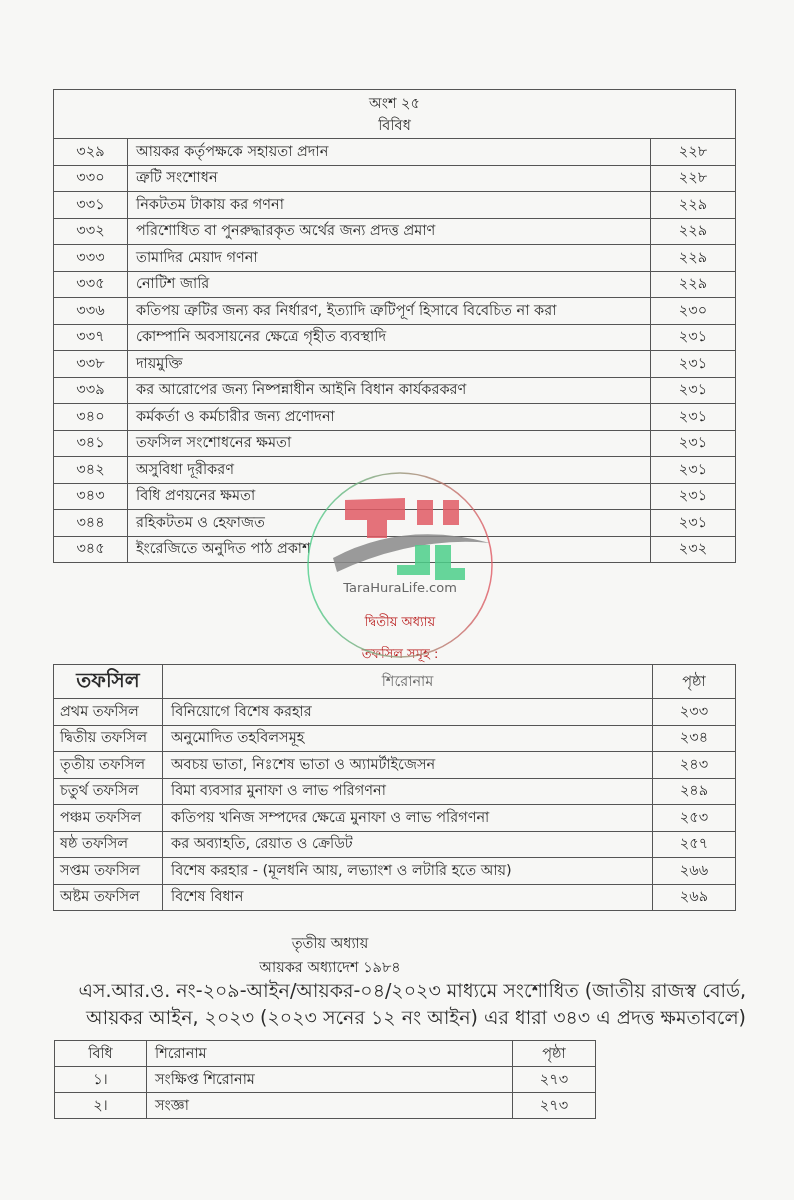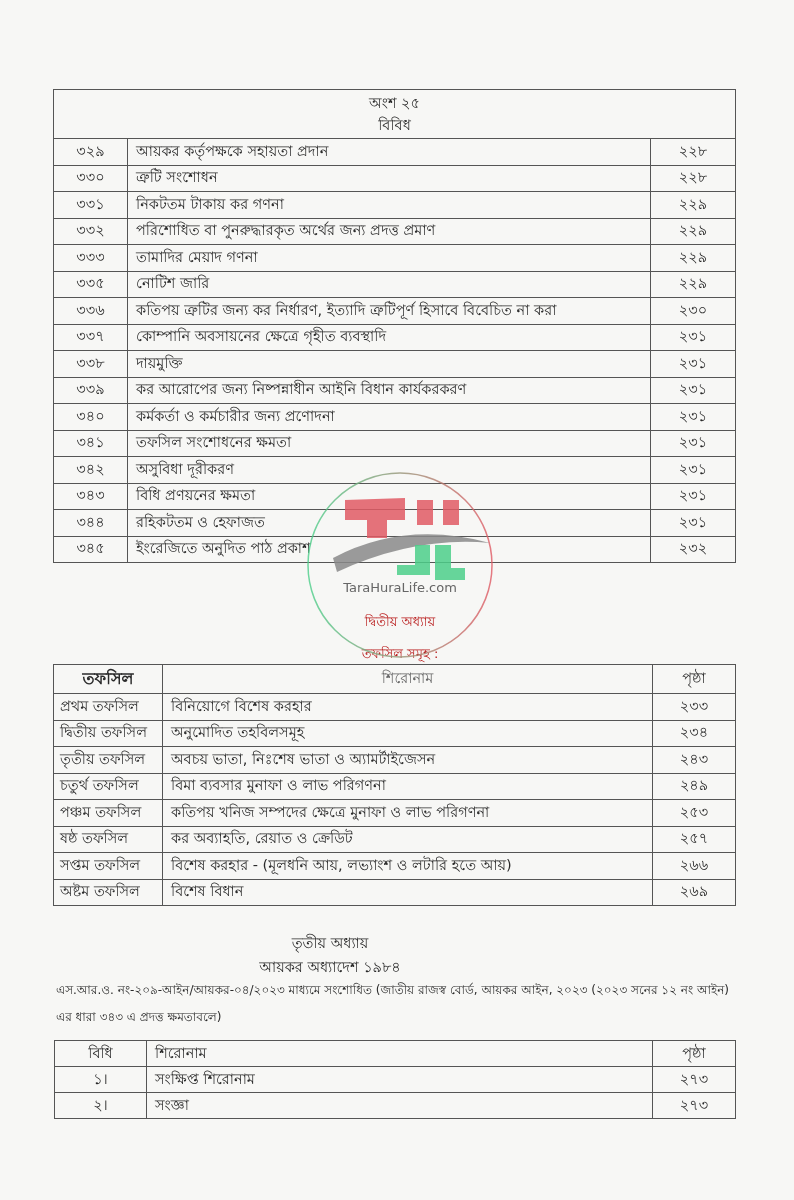--- a/index.html
+++ b/index.html
@@ -16,32 +16,32 @@
   #t1 td { height:25.5px; }
   #t1 .num { width:57px; text-align:center; }
   #t1 .pg { width:68px; text-align:center; }
   #t1 .hdr td { text-align:center; height:48px; padding:0; line-height:22px; font-size:14.5px; }
   
   #t2 { left:53px; top:664px; width:683px; }
   #t2 td { height:25.5px; }
   #t2 .lbl { width:96px; padding:0 6px; white-space:nowrap; }
   #t2 .pg { width:66px; text-align:center; }
   #t2 .h td { height:28px; }
-  #t2 .h .lbl { text-align:center; font-size:16px; font-weight:bold; }
+  #t2 .h .lbl { text-align:center; font-size:20px; font-weight:bold; }
   #t2 .h .title { text-align:center; color:#666; }
   
-  #t3 { left:54px; top:1040px; width:682px; }
+  #t3 { left:54px; top:1040px; width:542px; }
   #t3 td { height:25px; }
   #t3 .num { width:75px; text-align:center; }
   #t3 .pg { width:66px; text-align:center; }
   .chap {
     position:absolute; left:0; width:660px; text-align:center; font-size:14.5px;
   }
   .para {
-    position:absolute; left:56px; width:690px; font-size:12px; line-height:27px;
+    position:absolute; left:56px; width:690px; font-size:19px; line-height:27px;text-align:right;
   }
   .heading2 { position:absolute; left:300px; width:200px; text-align:center; font-size:13px; color:#b91c1c; line-height:15px; }
   
   .wm { position:absolute; left:305px; top:470px; width:190px; height:190px; pointer-events:none; }
 </style>
 </head>
 <body>
 
 <table id="t1">
   <tbody>

